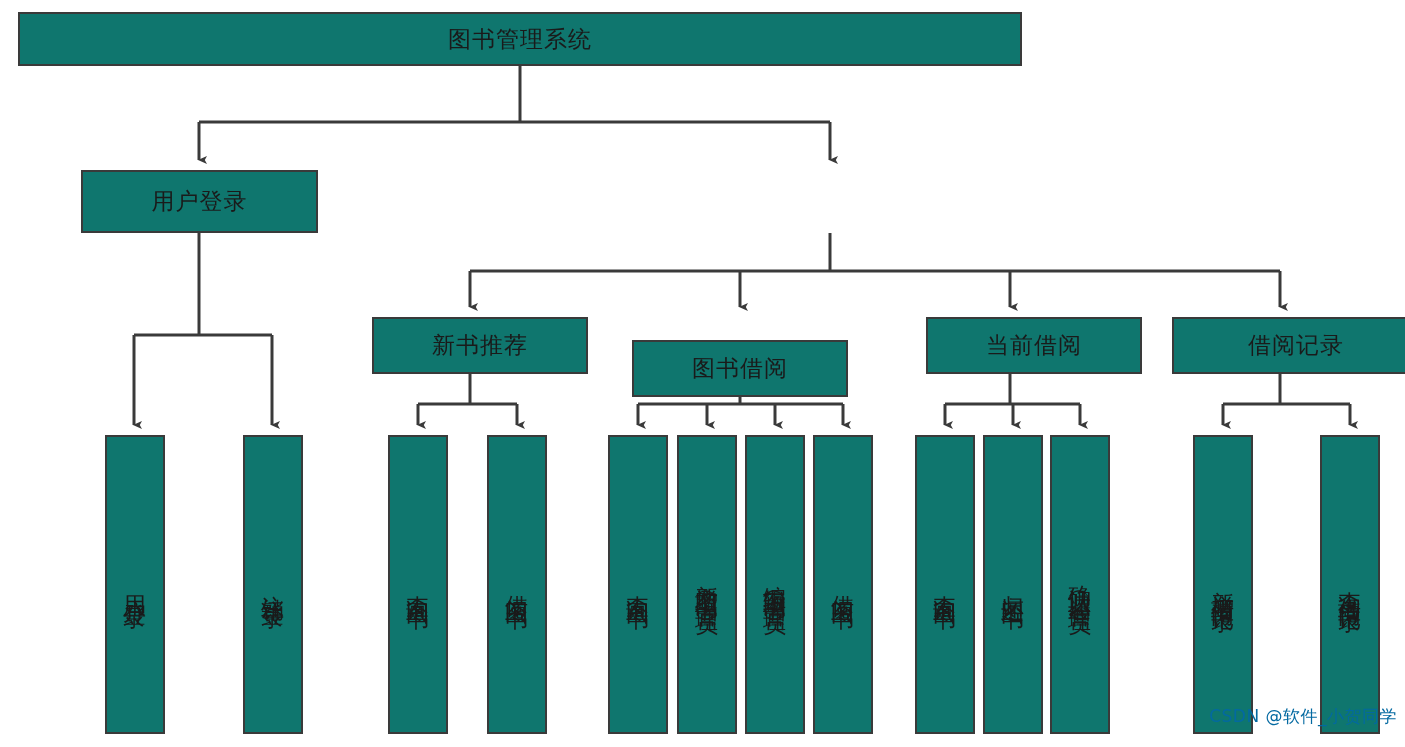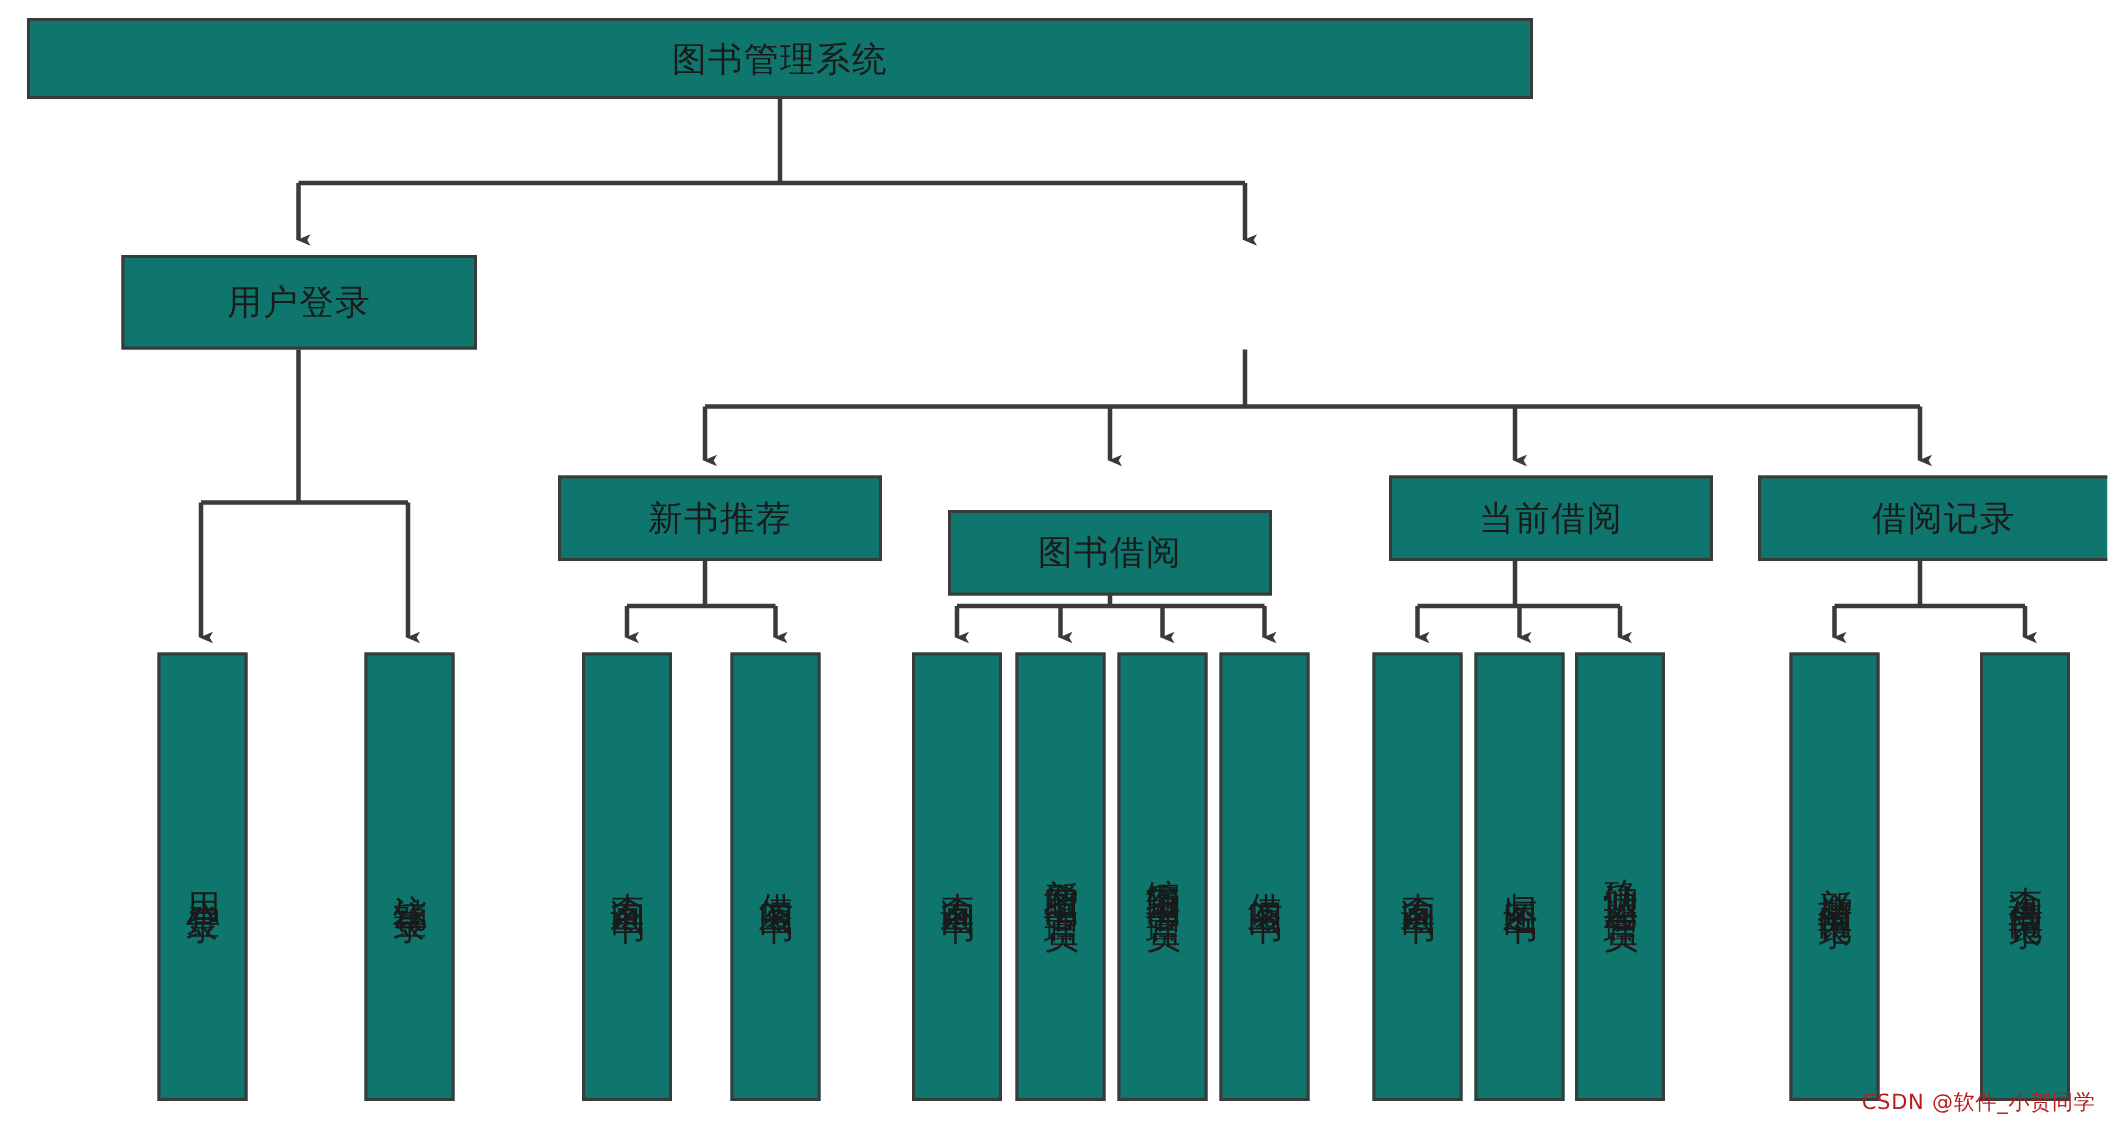--- a/index.html
+++ b/index.html
@@ -49,23 +49,23 @@
     line-height: 1.05;
     text-align: center;
     white-space: nowrap;
   }
   .node-h .htext {
     white-space: nowrap;
   }
   #watermark {
     position: absolute;
     right: 8px;
-    bottom: 3px;
-    font-size: 14px;
-    color: #b91c1c;
+    bottom: 19px;
+    font-size: 17px;
+    color: #0369a1;
     letter-spacing: 0.5px;
     white-space: nowrap;
     user-select: none;
   }
 </style>
 </head>
 <body>
 
 <div id="diagram-root">
 

